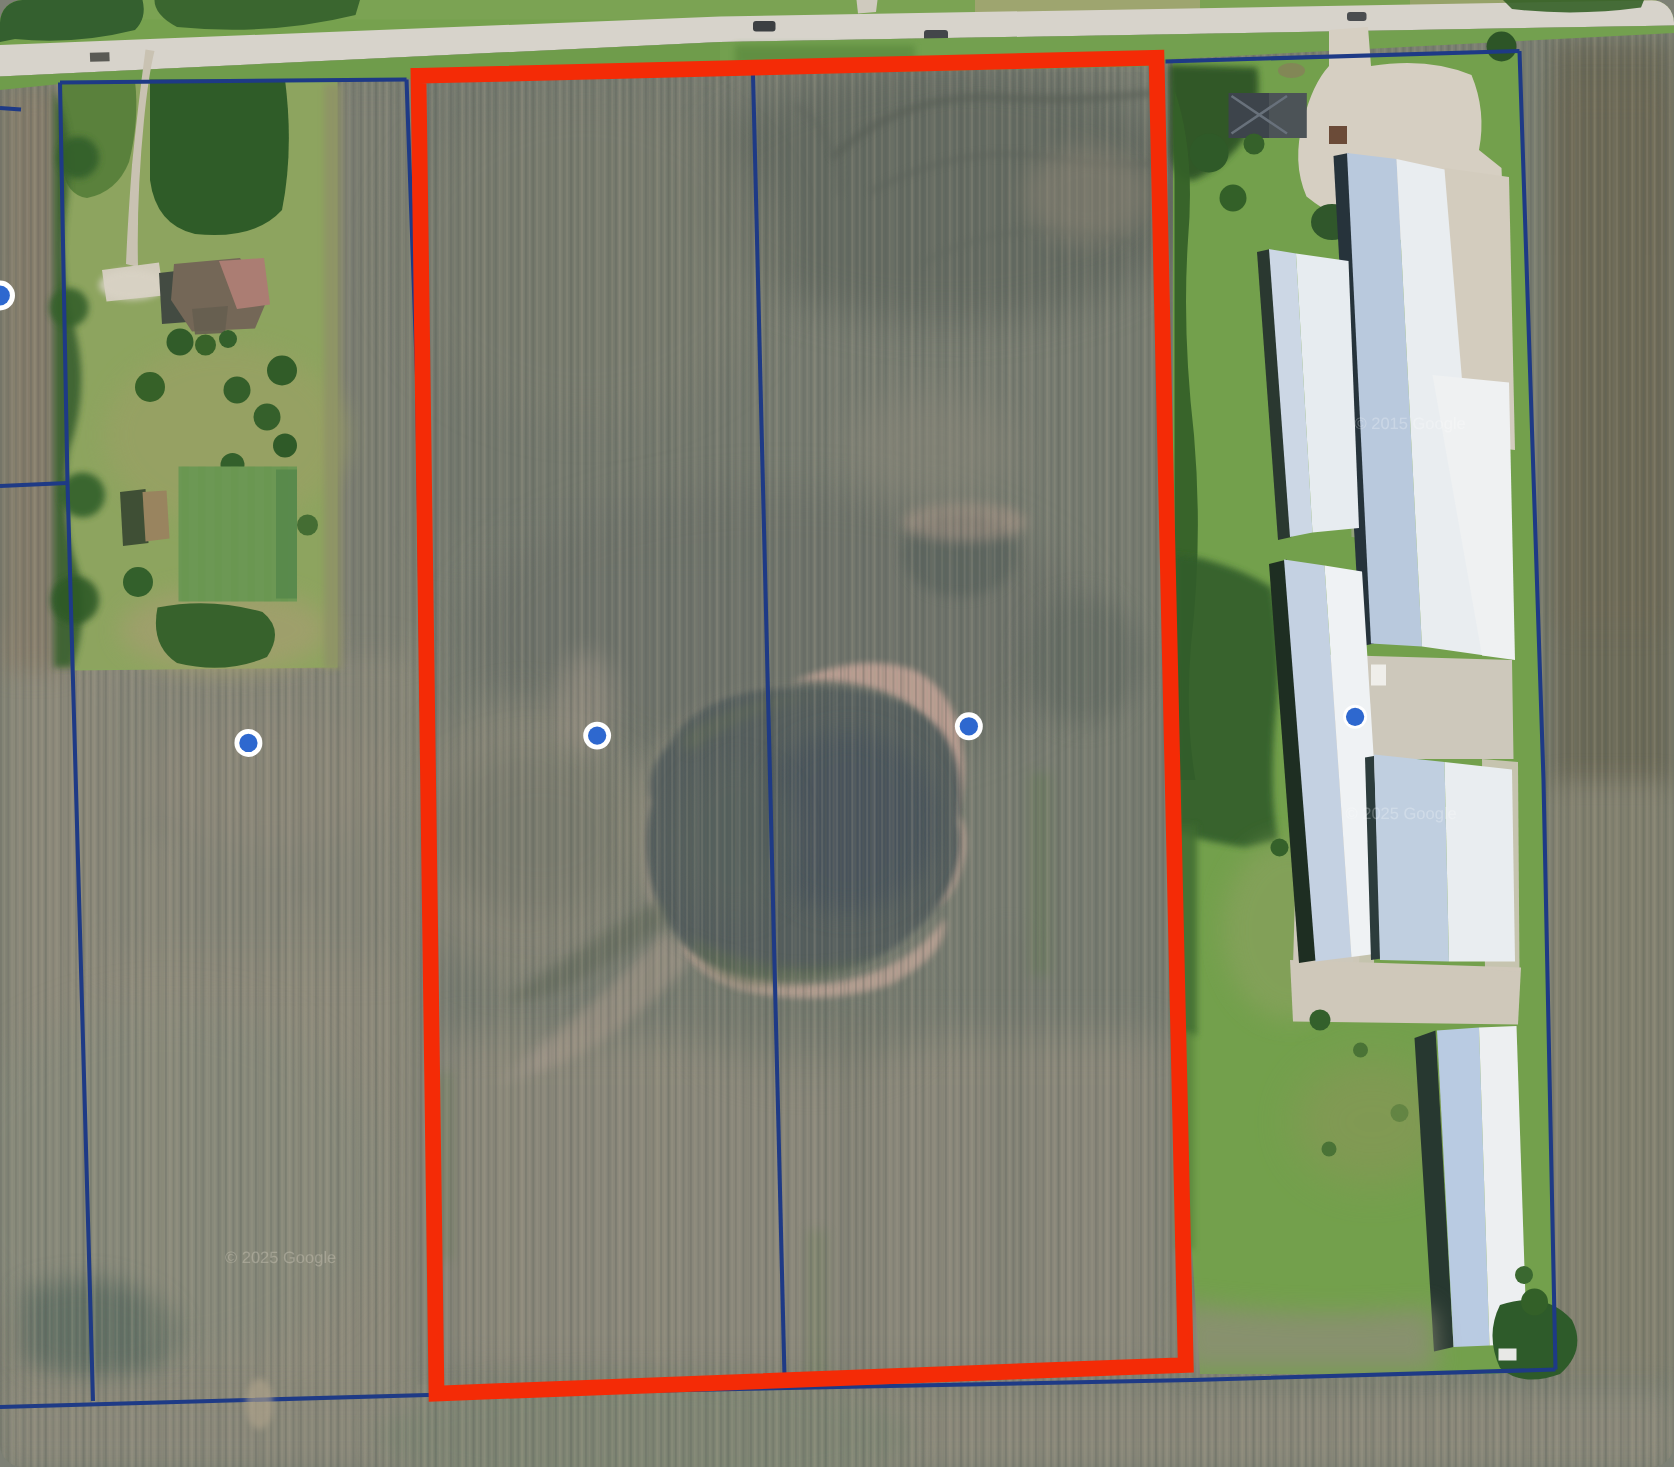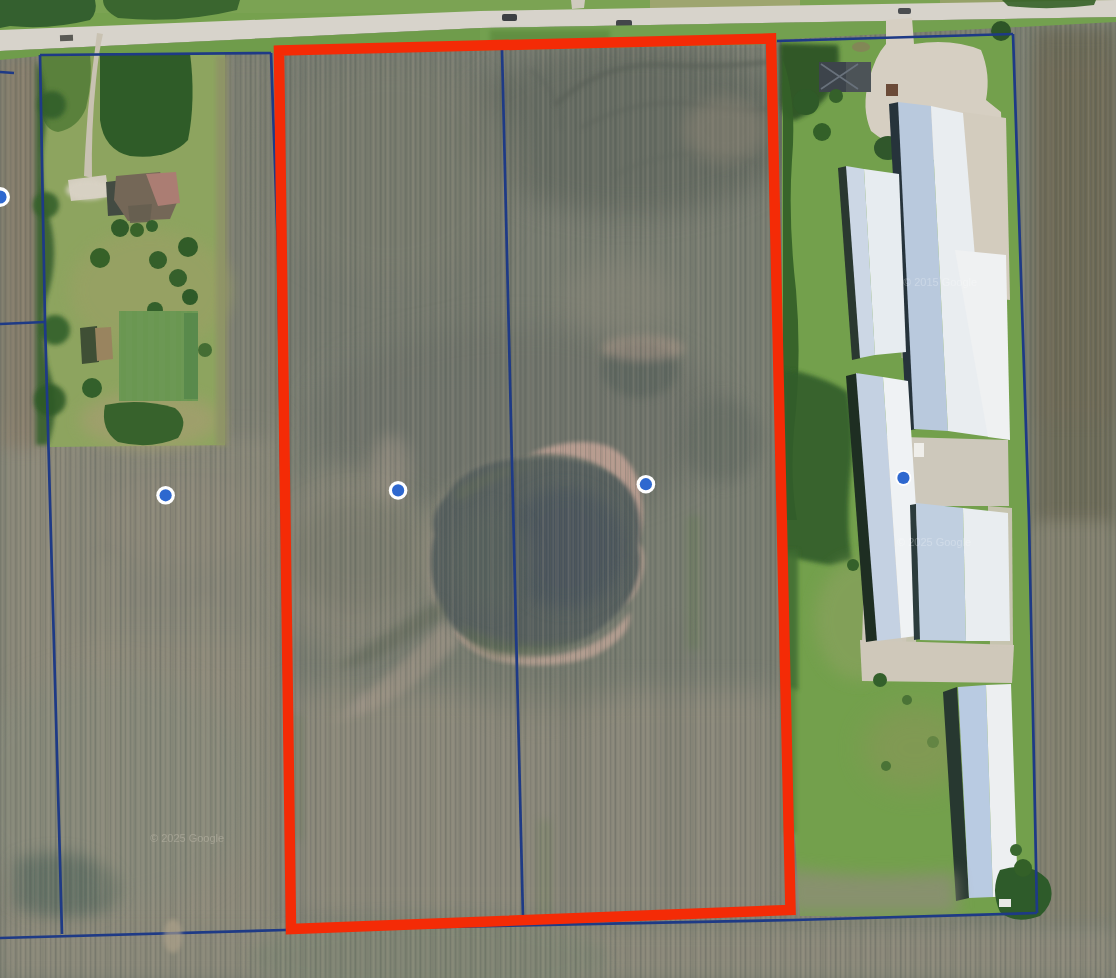--- a/index.html
+++ b/index.html
@@ -1,16 +1,16 @@
 <!DOCTYPE html>
 <html><head>
 <meta charset="utf-8">
 <style>
 html,body{margin:0;padding:0;background:#7d8075;font-family:"Liberation Sans",sans-serif;}
-#wrap{position:relative;width:1116px;height:978px;overflow:hidden;}
+#wrap{position:relative;width:1116px;height:978px;overflow:hidden;border-radius:15px;}
 svg{display:block;}
 </style>
 </head>
 <body>
 <div id="wrap">
 <svg width="1116" height="978" viewBox="0 0 1116 978">
 <defs>
 <filter id="b2" x="-50%" y="-50%" width="200%" height="200%">
           <feGaussianBlur stdDeviation="2"></feGaussianBlur>
         </filter>

